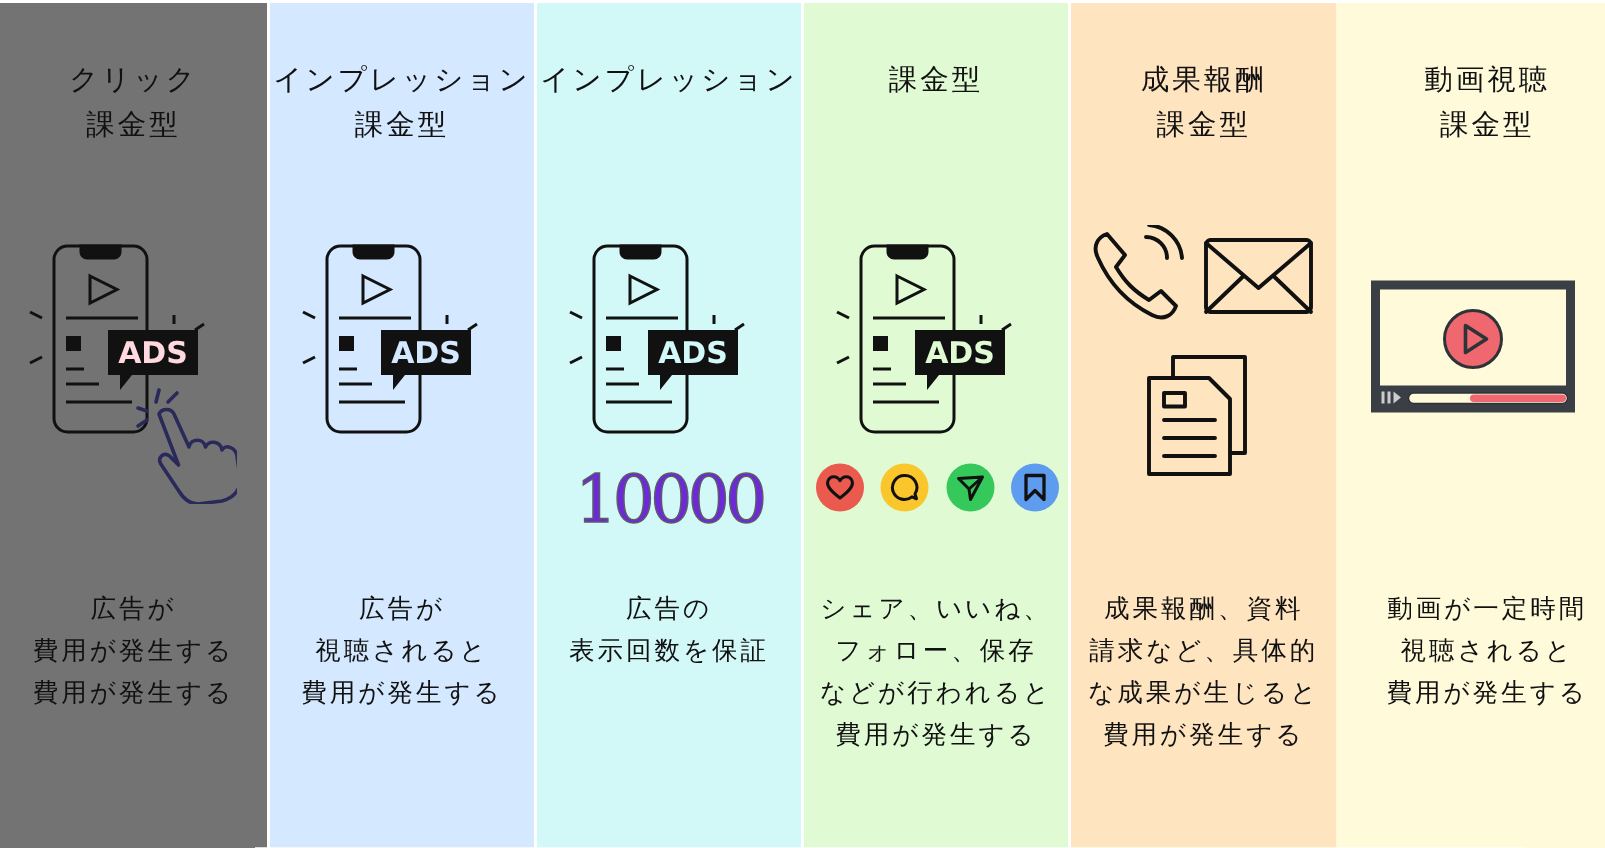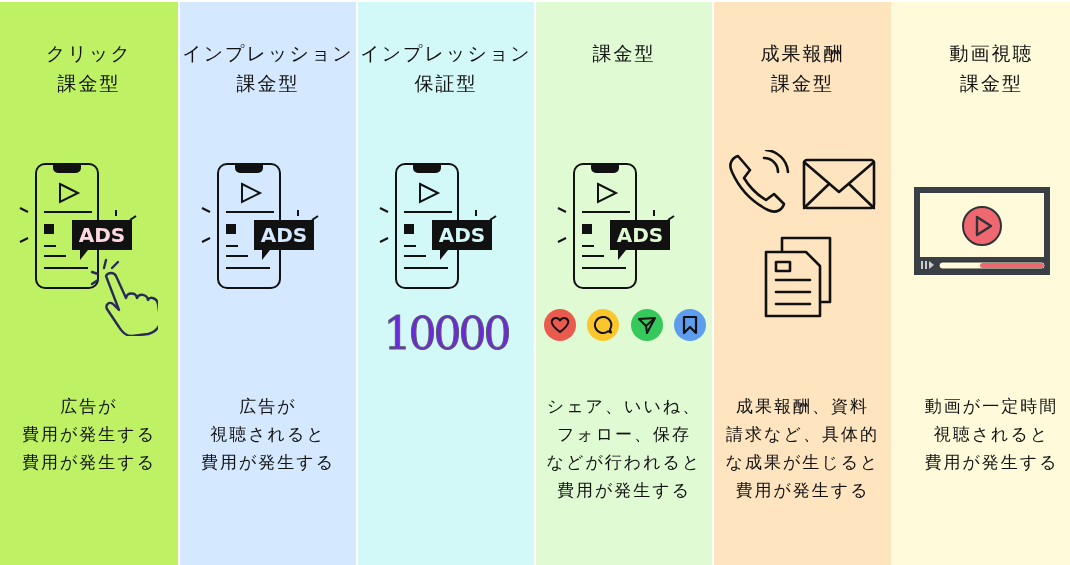--- a/index.html
+++ b/index.html
@@ -43,21 +43,21 @@
     .engage-row .dot {
       width: 32px; height: 32px; border-radius: 50%;
       display: flex; align-items: center; justify-content: center;
     }
   </style>
 </head>
 <body>
 
 <div class="grid">
 
-  <div class="col" style="left:0;width:178px;background:#bef264;">
+  <div class="col" style="left:0;width:178px;background:#737373;">
     <div class="title">
       <span>クリック</span>
       <span>課金型</span>
     </div>
     <div class="icon-area">
       <svg class="phone-svg" width="140" height="180" viewBox="0 0 140 180" style="left:18px;">
         <g fill="none" stroke="#111" stroke-width="2">
           <rect x="18" y="8" width="62" height="124" rx="9"></rect>
           <path d="M36 8 h26 v4 a4 4 0 0 1 -4 4 h-18 a4 4 0 0 1 -4 -4z" fill="#111"></path>
           <path d="M42 28 l18 9 l-18 9 z"></path>
@@ -119,21 +119,20 @@
     <div class="desc">
       <span>広告が</span>
       <span>視聴されると</span>
       <span>費用が発生する</span>
     </div>
   </div>
 
   <div class="col" style="left:358px;width:176px;background:#d3f8f8;">
     <div class="title">
       <span>インプレッション</span>
-      <span>保証型</span>
     </div>
     <div class="icon-area">
       <svg class="phone-svg" width="140" height="140" viewBox="0 0 140 140" style="left:20px;">
         <g fill="none" stroke="#111" stroke-width="2">
           <rect x="18" y="8" width="62" height="124" rx="9"></rect>
           <path d="M36 8 h26 v4 a4 4 0 0 1 -4 4 h-18 a4 4 0 0 1 -4 -4z" fill="#111"></path>
           <path d="M42 28 l18 9 l-18 9 z"></path>
           <line x1="26" y1="56" x2="74" y2="56"></line>
           <line x1="26" y1="90" x2="38" y2="90"></line>
           <line x1="26" y1="100" x2="48" y2="100"></line>
@@ -142,20 +141,24 @@
           <line x1="2" y1="86" x2="10" y2="82"></line>
           <line x1="98" y1="54" x2="98" y2="60"></line>
           <line x1="112" y1="64" x2="118" y2="60"></line>
         </g>
         <rect x="26" y="68" width="10" height="10" fill="#111"></rect>
         <rect x="54" y="64" width="60" height="30" fill="#111"></rect>
         <path d="M62 94 l0 10 l8 -10z" fill="#111"></path>
         <text x="84" y="86" font-family="DejaVu Sans, sans-serif" font-weight="bold" font-size="20" fill="#d3f8f8" text-anchor="middle">ADS</text>
       </svg>
       <div class="counter">10000</div>
+    </div>
+    <div class="desc">
+      <span>広告の</span>
+      <span>表示回数を保証</span>
     </div>
   </div>
 
   <div class="col" style="left:536px;width:176px;background:#e0fbd4;">
     <div class="title">
       <span>課金型</span>
     </div>
     <div class="icon-area">
       <svg class="phone-svg" width="140" height="140" viewBox="0 0 140 140" style="left:20px;">
         <g fill="none" stroke="#111" stroke-width="2">

